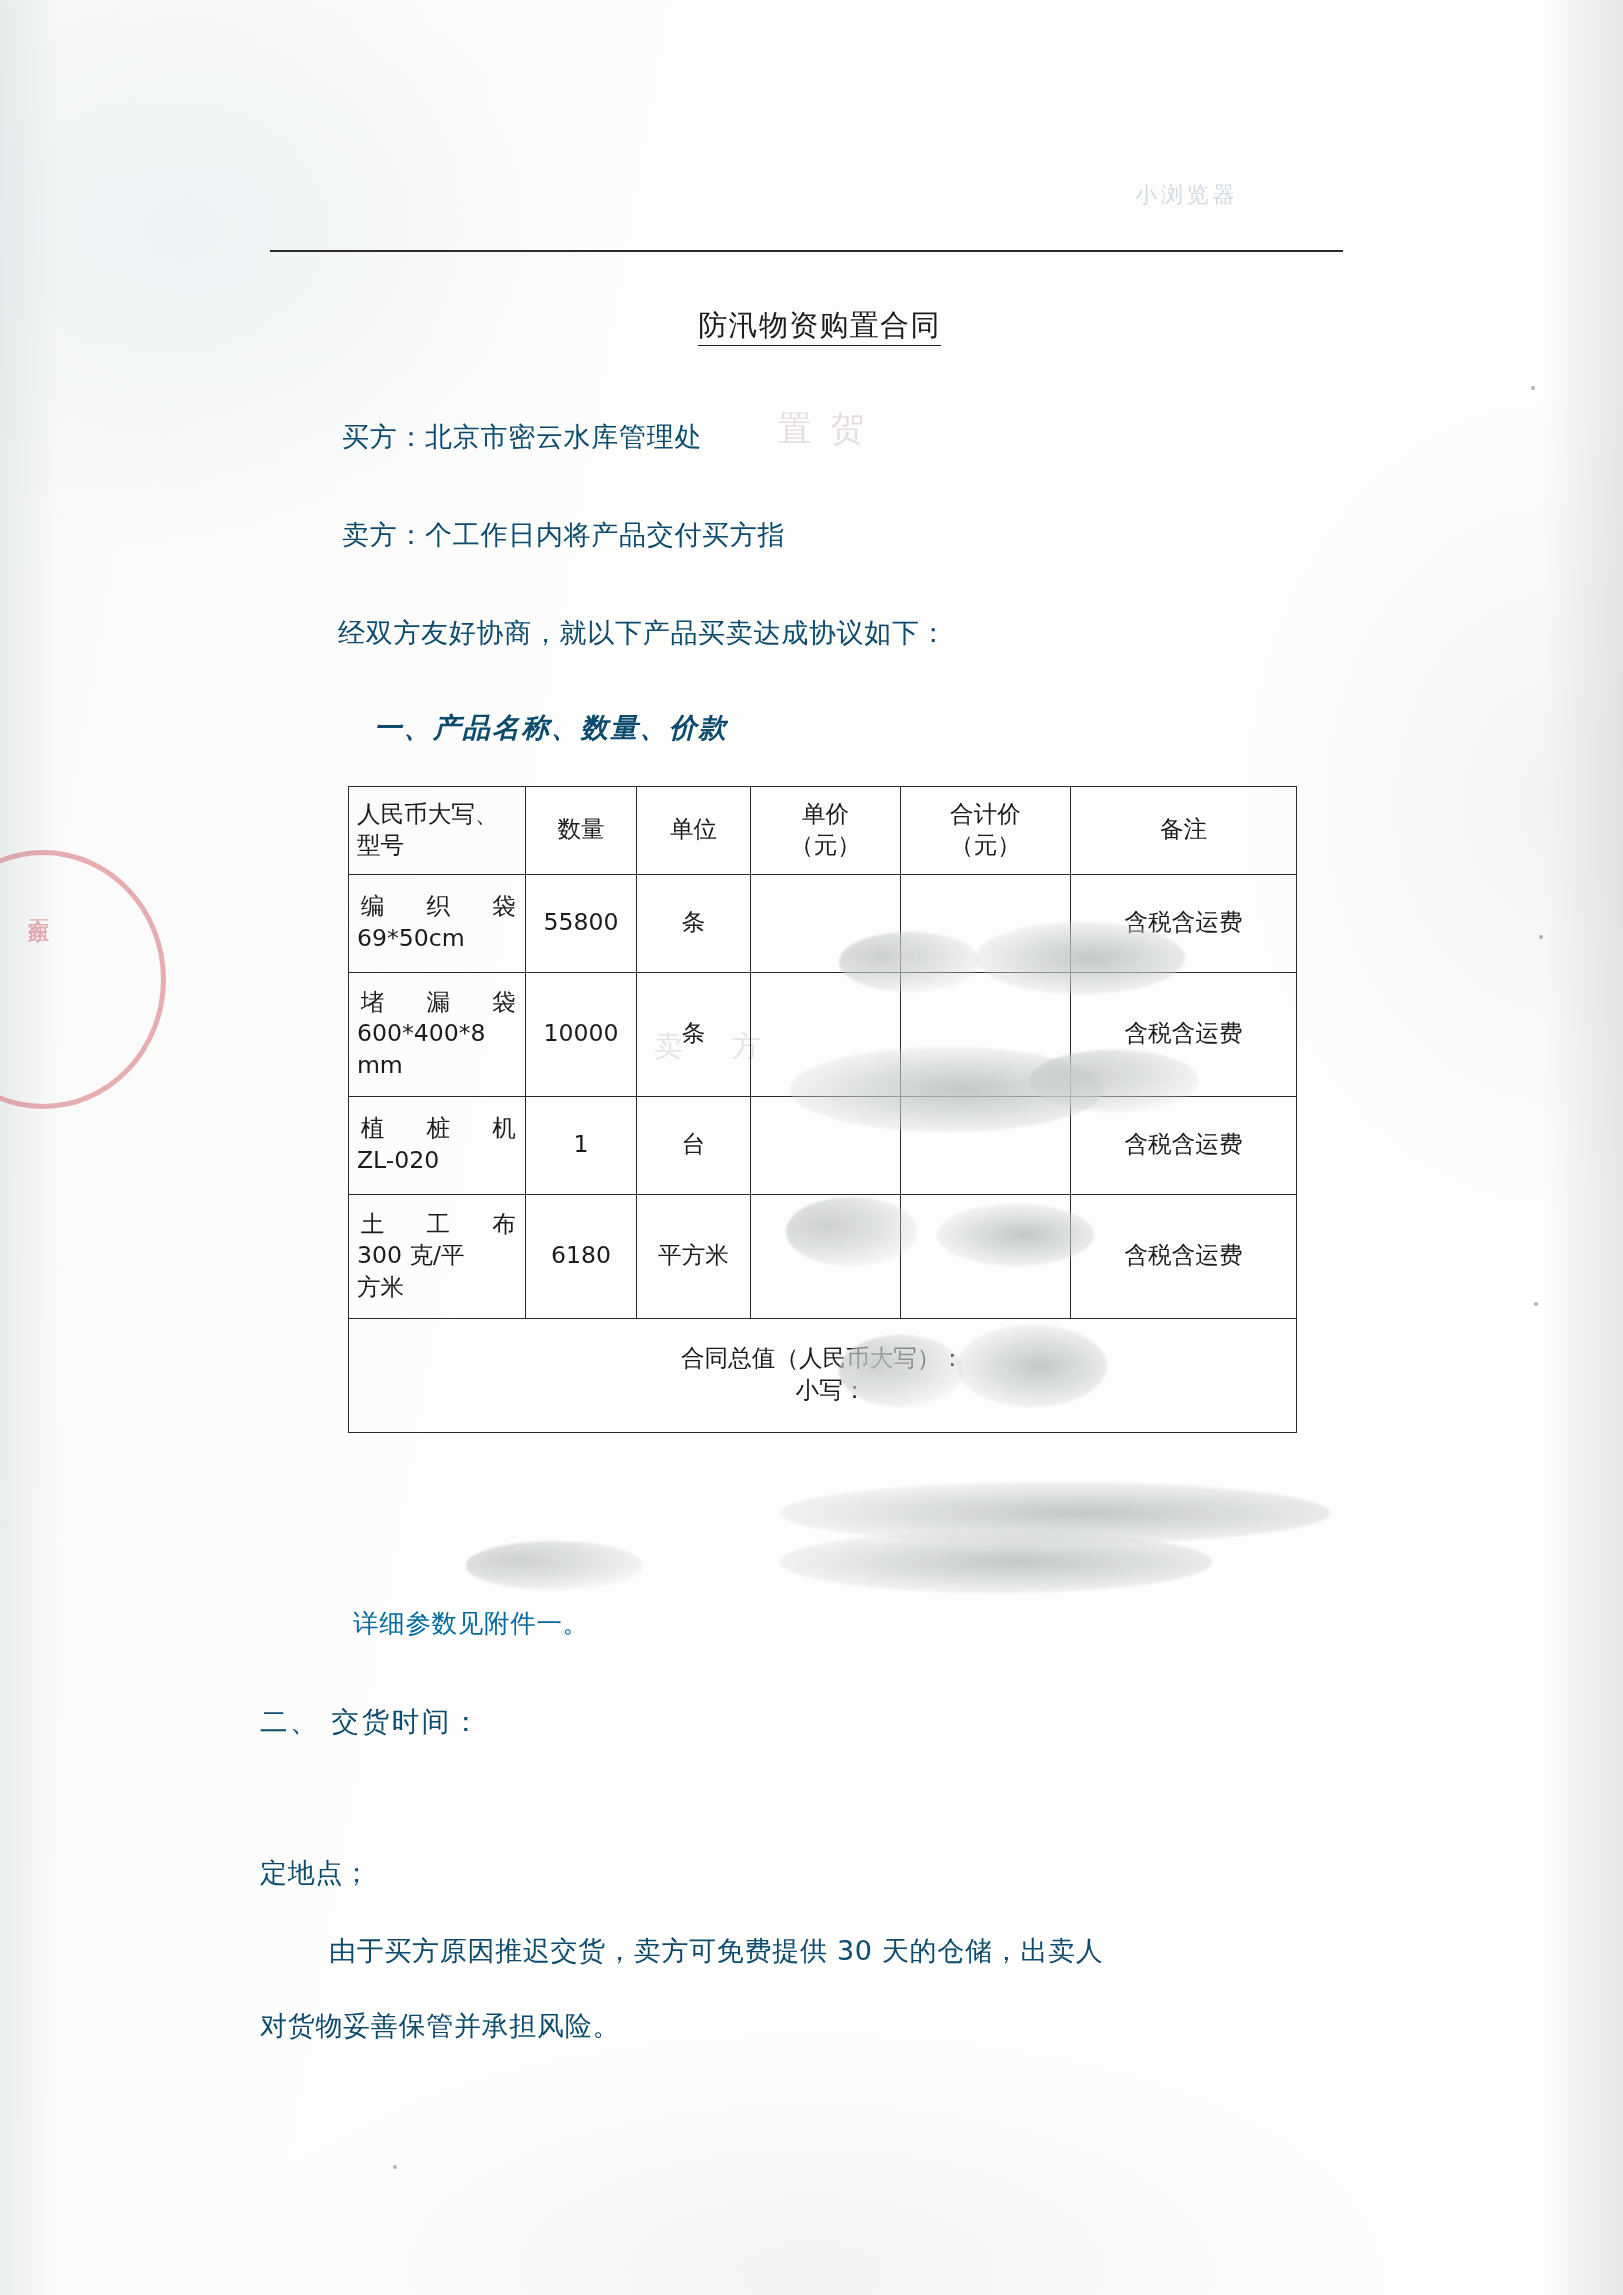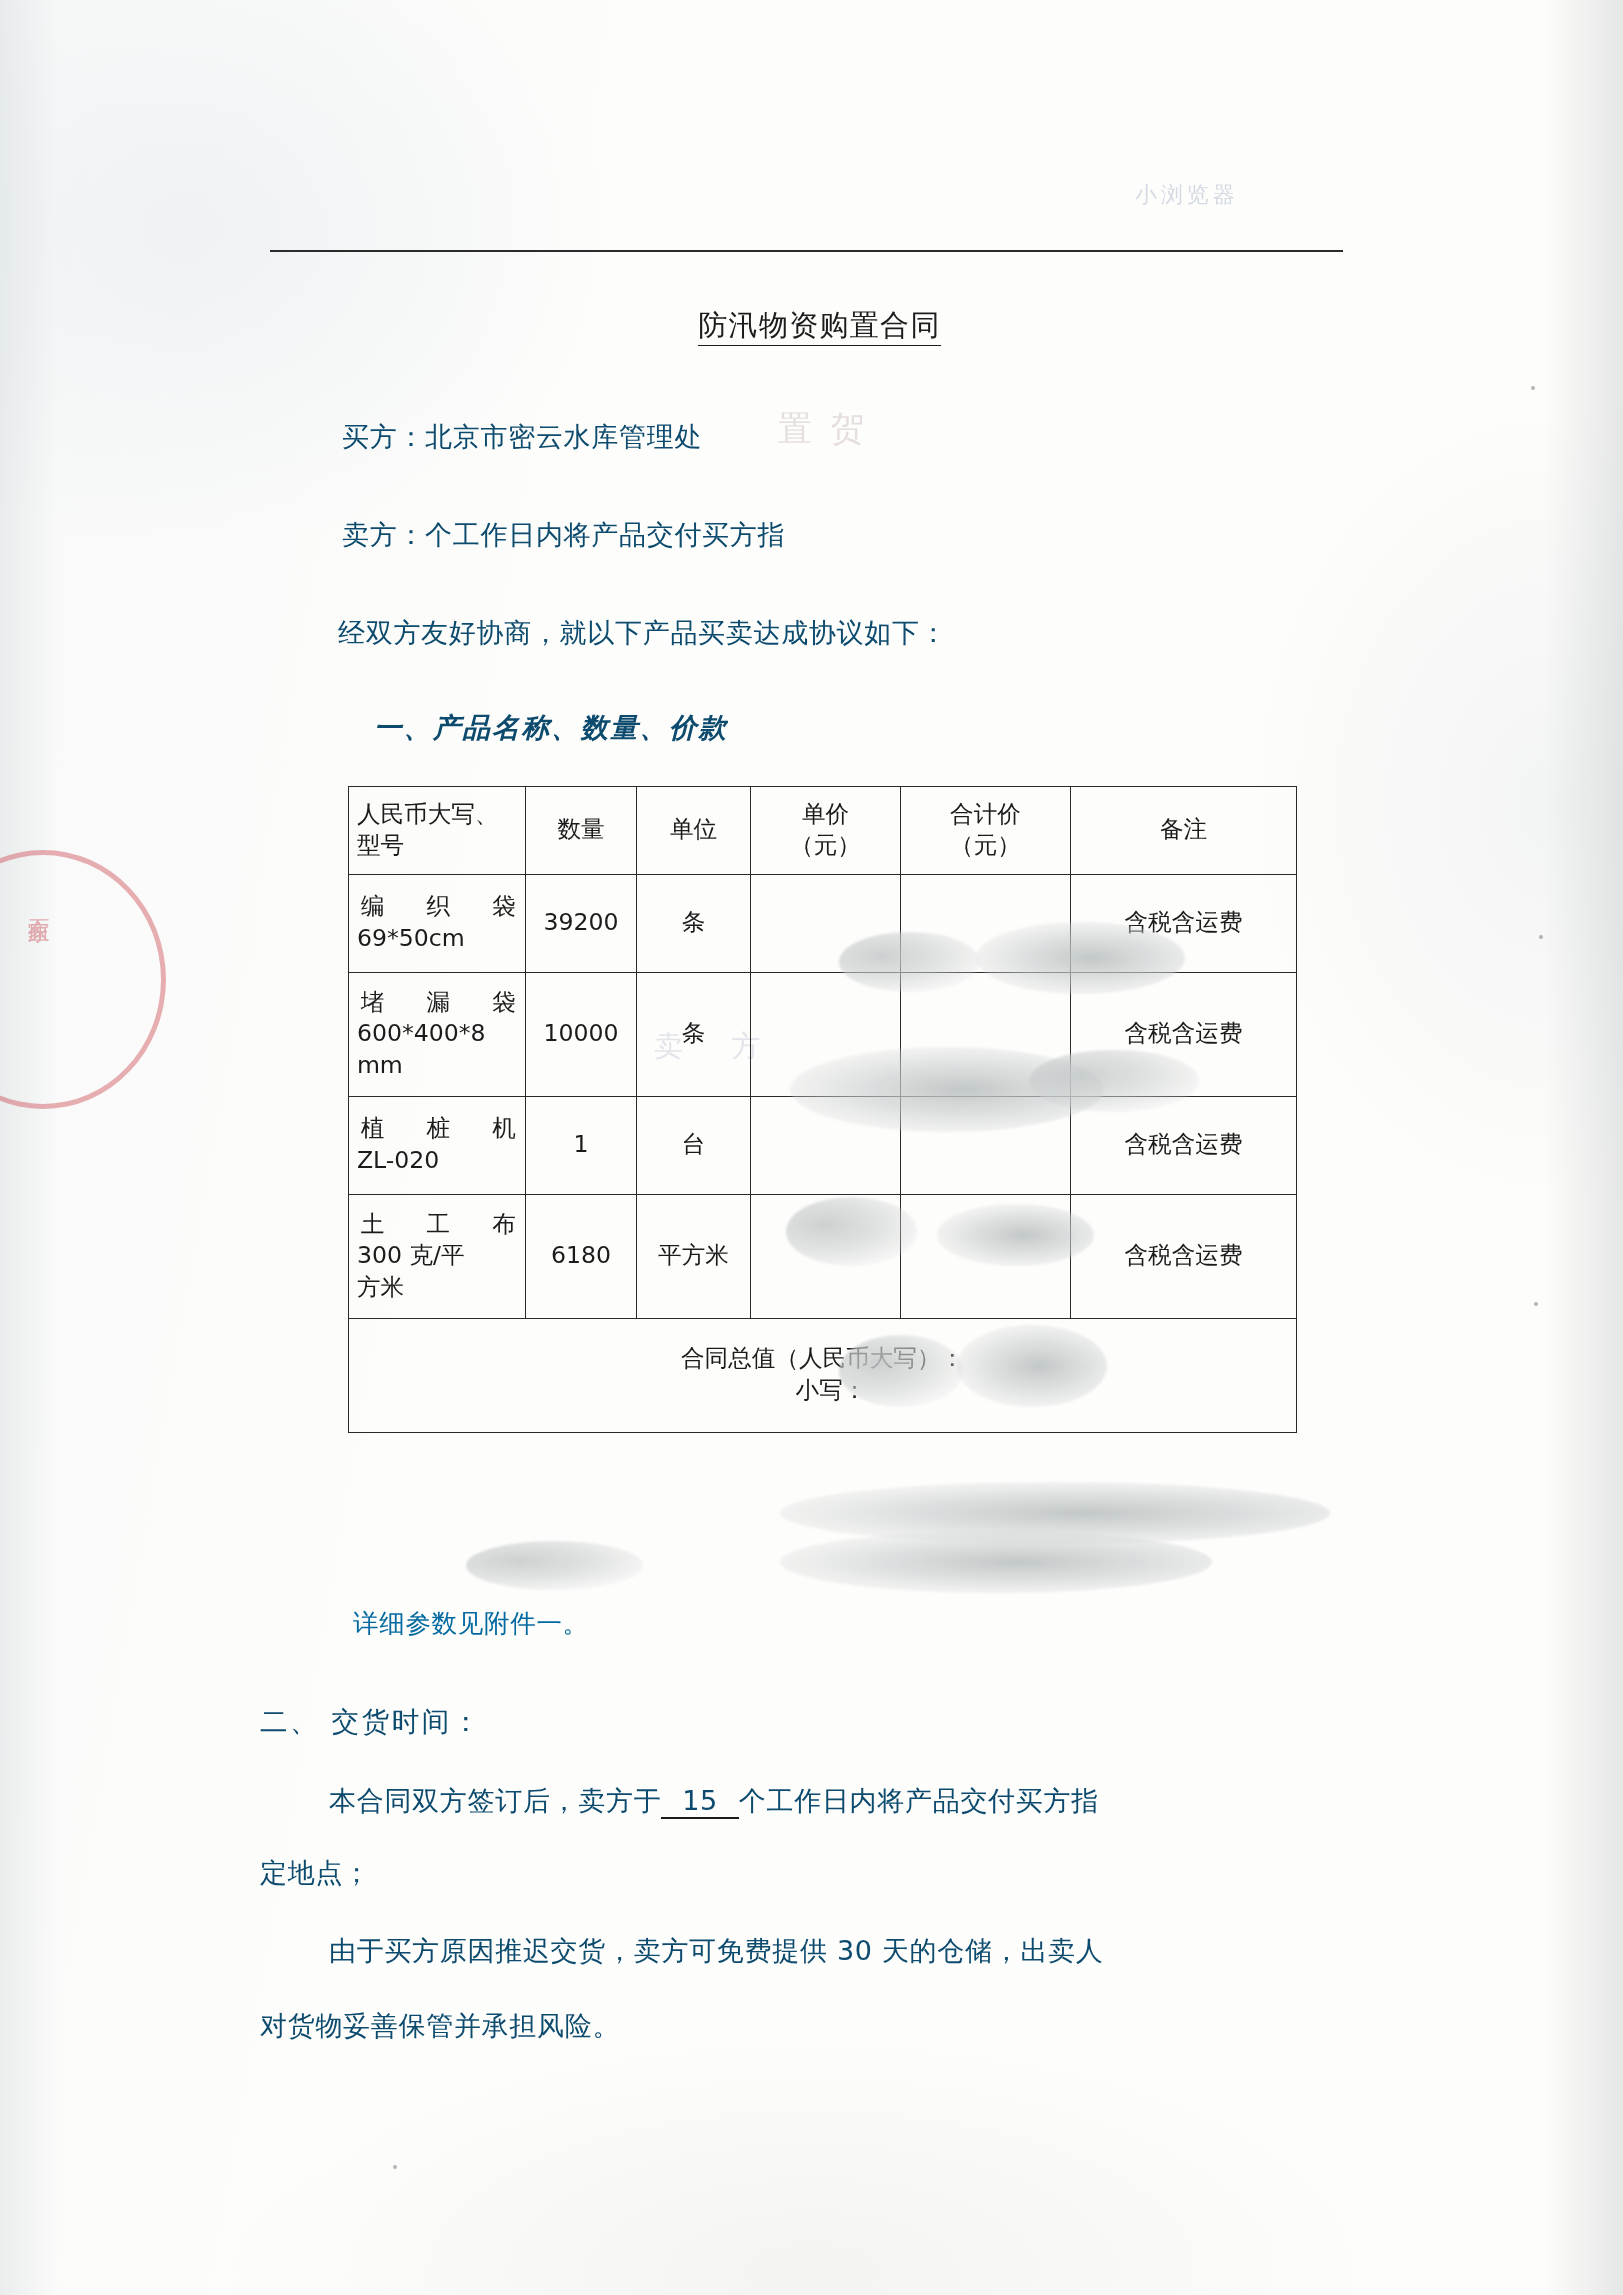--- a/index.html
+++ b/index.html
@@ -281,21 +281,21 @@
 
         <tr class="row-h1">
           <td class="lead">
             <div class="name-spread">
               <span>编</span>
               <span>织</span>
               <span>袋</span>
             </div>
             <div>69*50cm</div>
           </td>
-          <td>39200</td>
+          <td>55800</td>
           <td>条</td>
           <td></td>
           <td></td>
           <td class="note-cell">含税含运费</td>
         </tr>
 
         <tr class="row-h2">
           <td class="lead">
             <div class="name-spread">
               <span>堵</span>
@@ -367,22 +367,19 @@
     <div class="smudge b" style="left:949px; top:1325px; width:150px; height:82px;"></div>
 
     <div class="smudge b" style="left:772px; top:1482px; width:550px; height:62px;"></div>
     <div class="smudge" style="left:458px; top:1541px; width:177px; height:49px;"></div>
     <div class="smudge b" style="left:772px; top:1531px; width:432px; height:62px;"></div>
 
     <div class="para tbl-footnote">详细参数见附件一。</div>
 
     <div class="para p-sec2">二、 交货时间：</div>
 
-    <div class="para p-21">
-      <span>本合同双方签订后，卖方于</span><span class="fill-blank">15</span><span>个工作日内将产品交付买方指</span>
-    </div>
     <div class="para p-22">定地点；</div>
     <div class="para p-23">由于买方原因推迟交货，卖方可免费提供 30 天的仓储，出卖人</div>
     <div class="para p-24">对货物妥善保管并承担风险。</div>
 
   </div>
 </div>
 
 
 </body></html>

